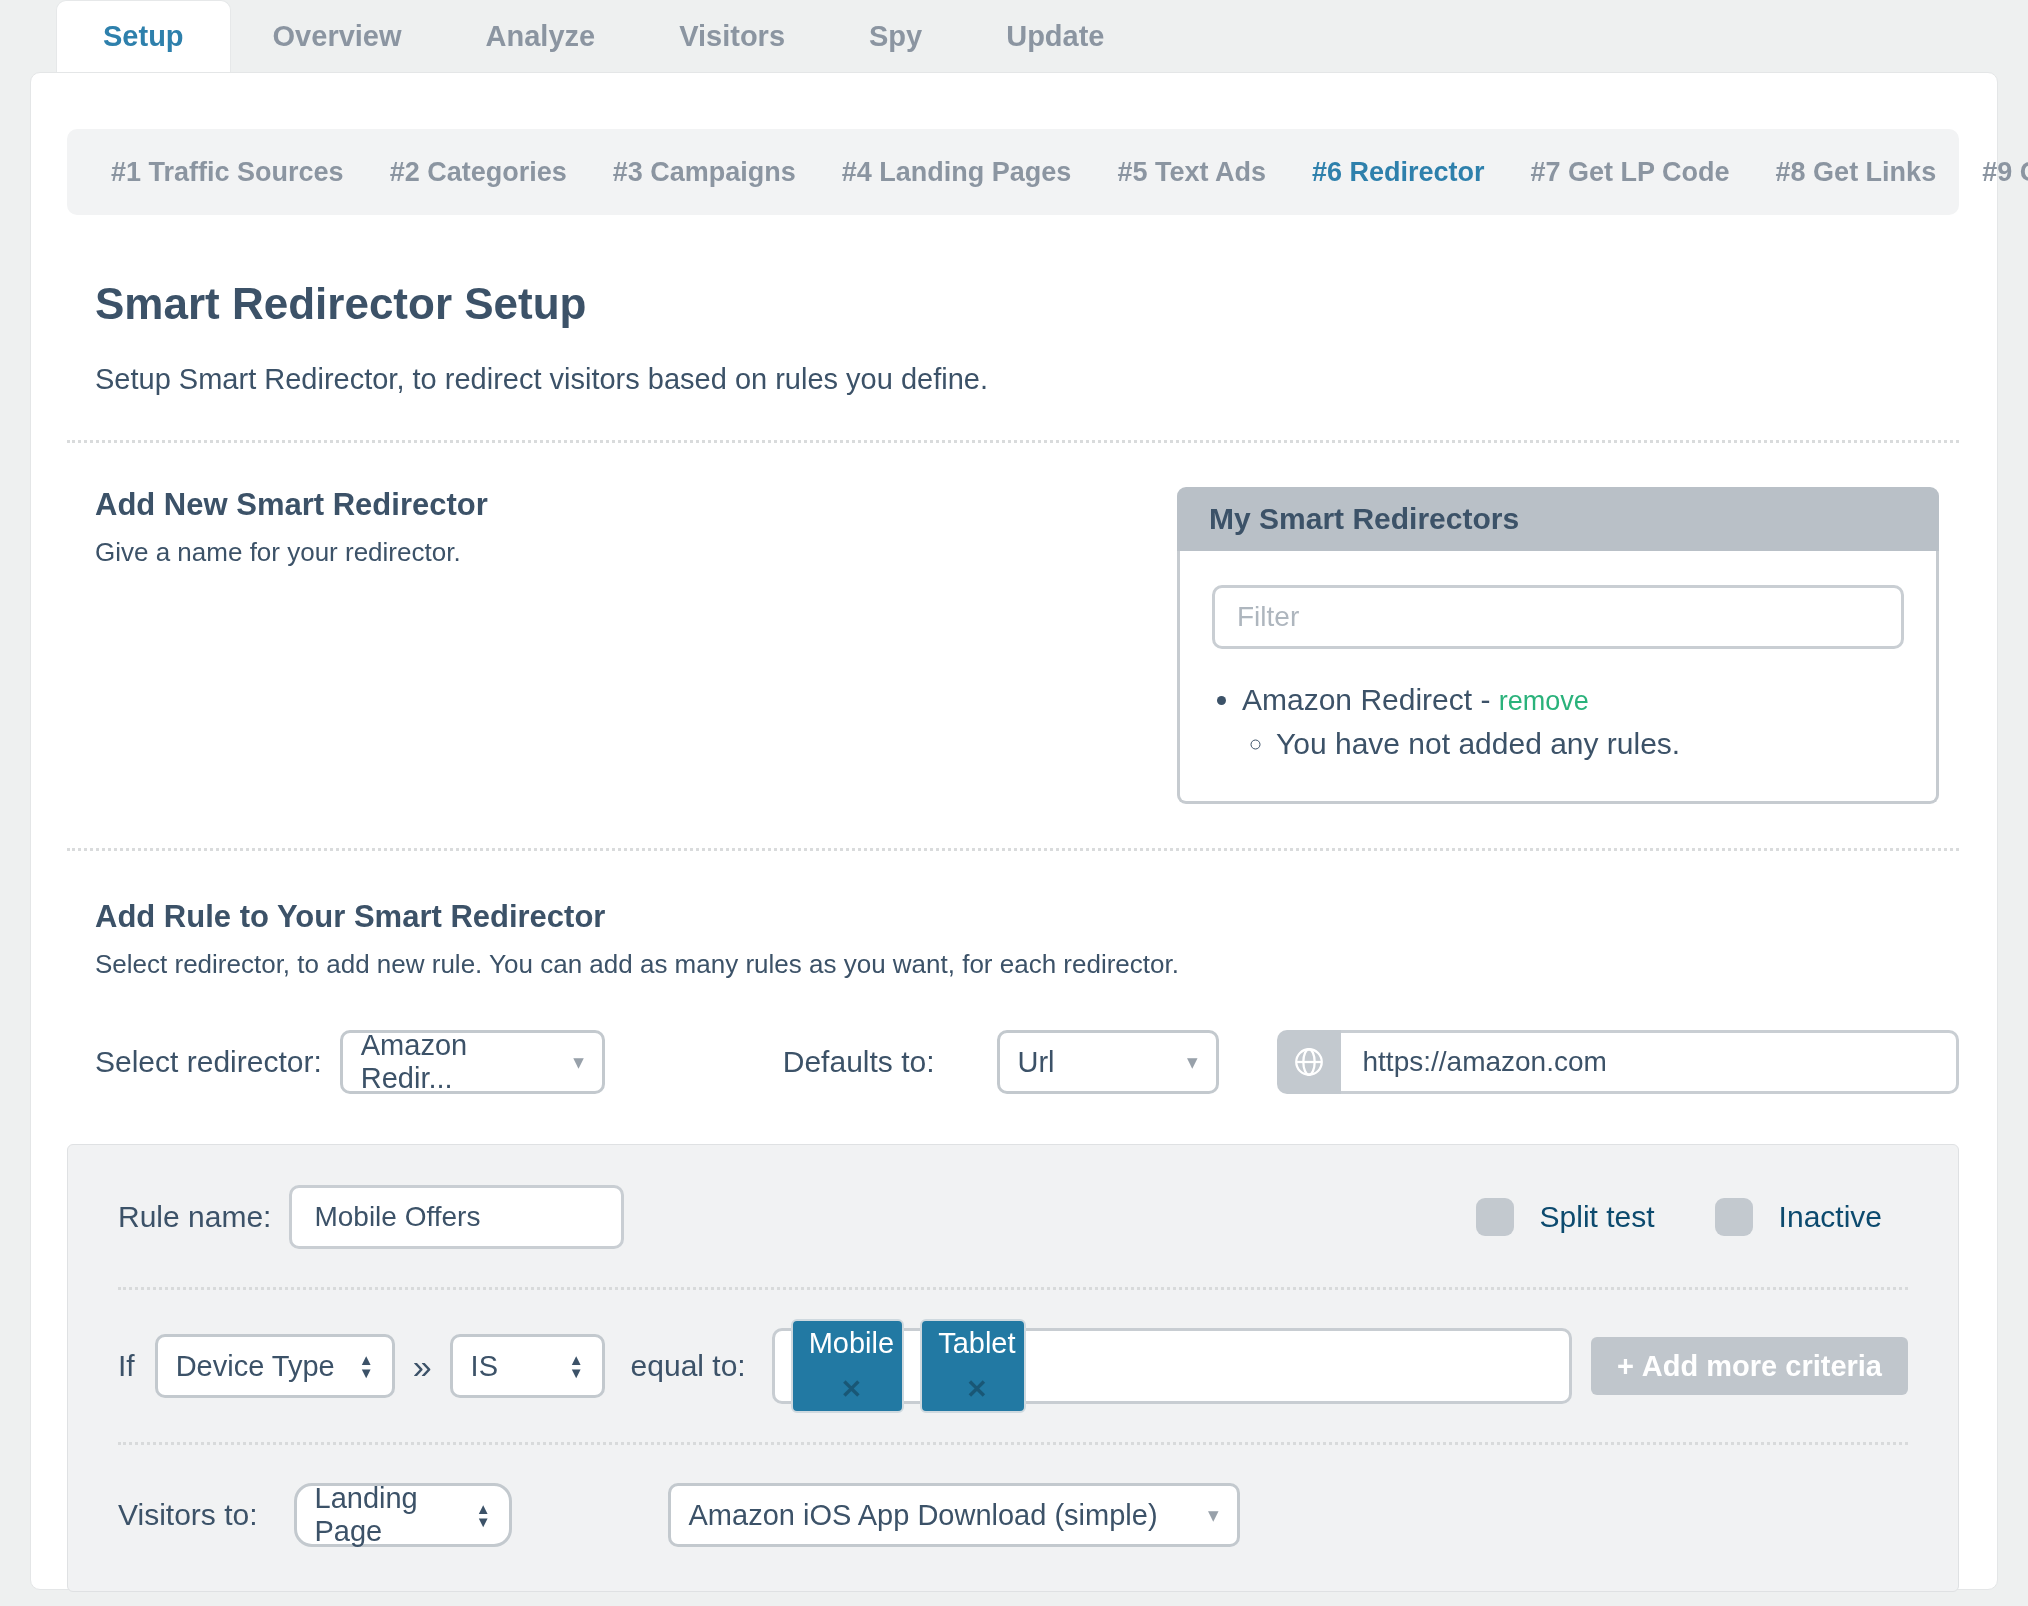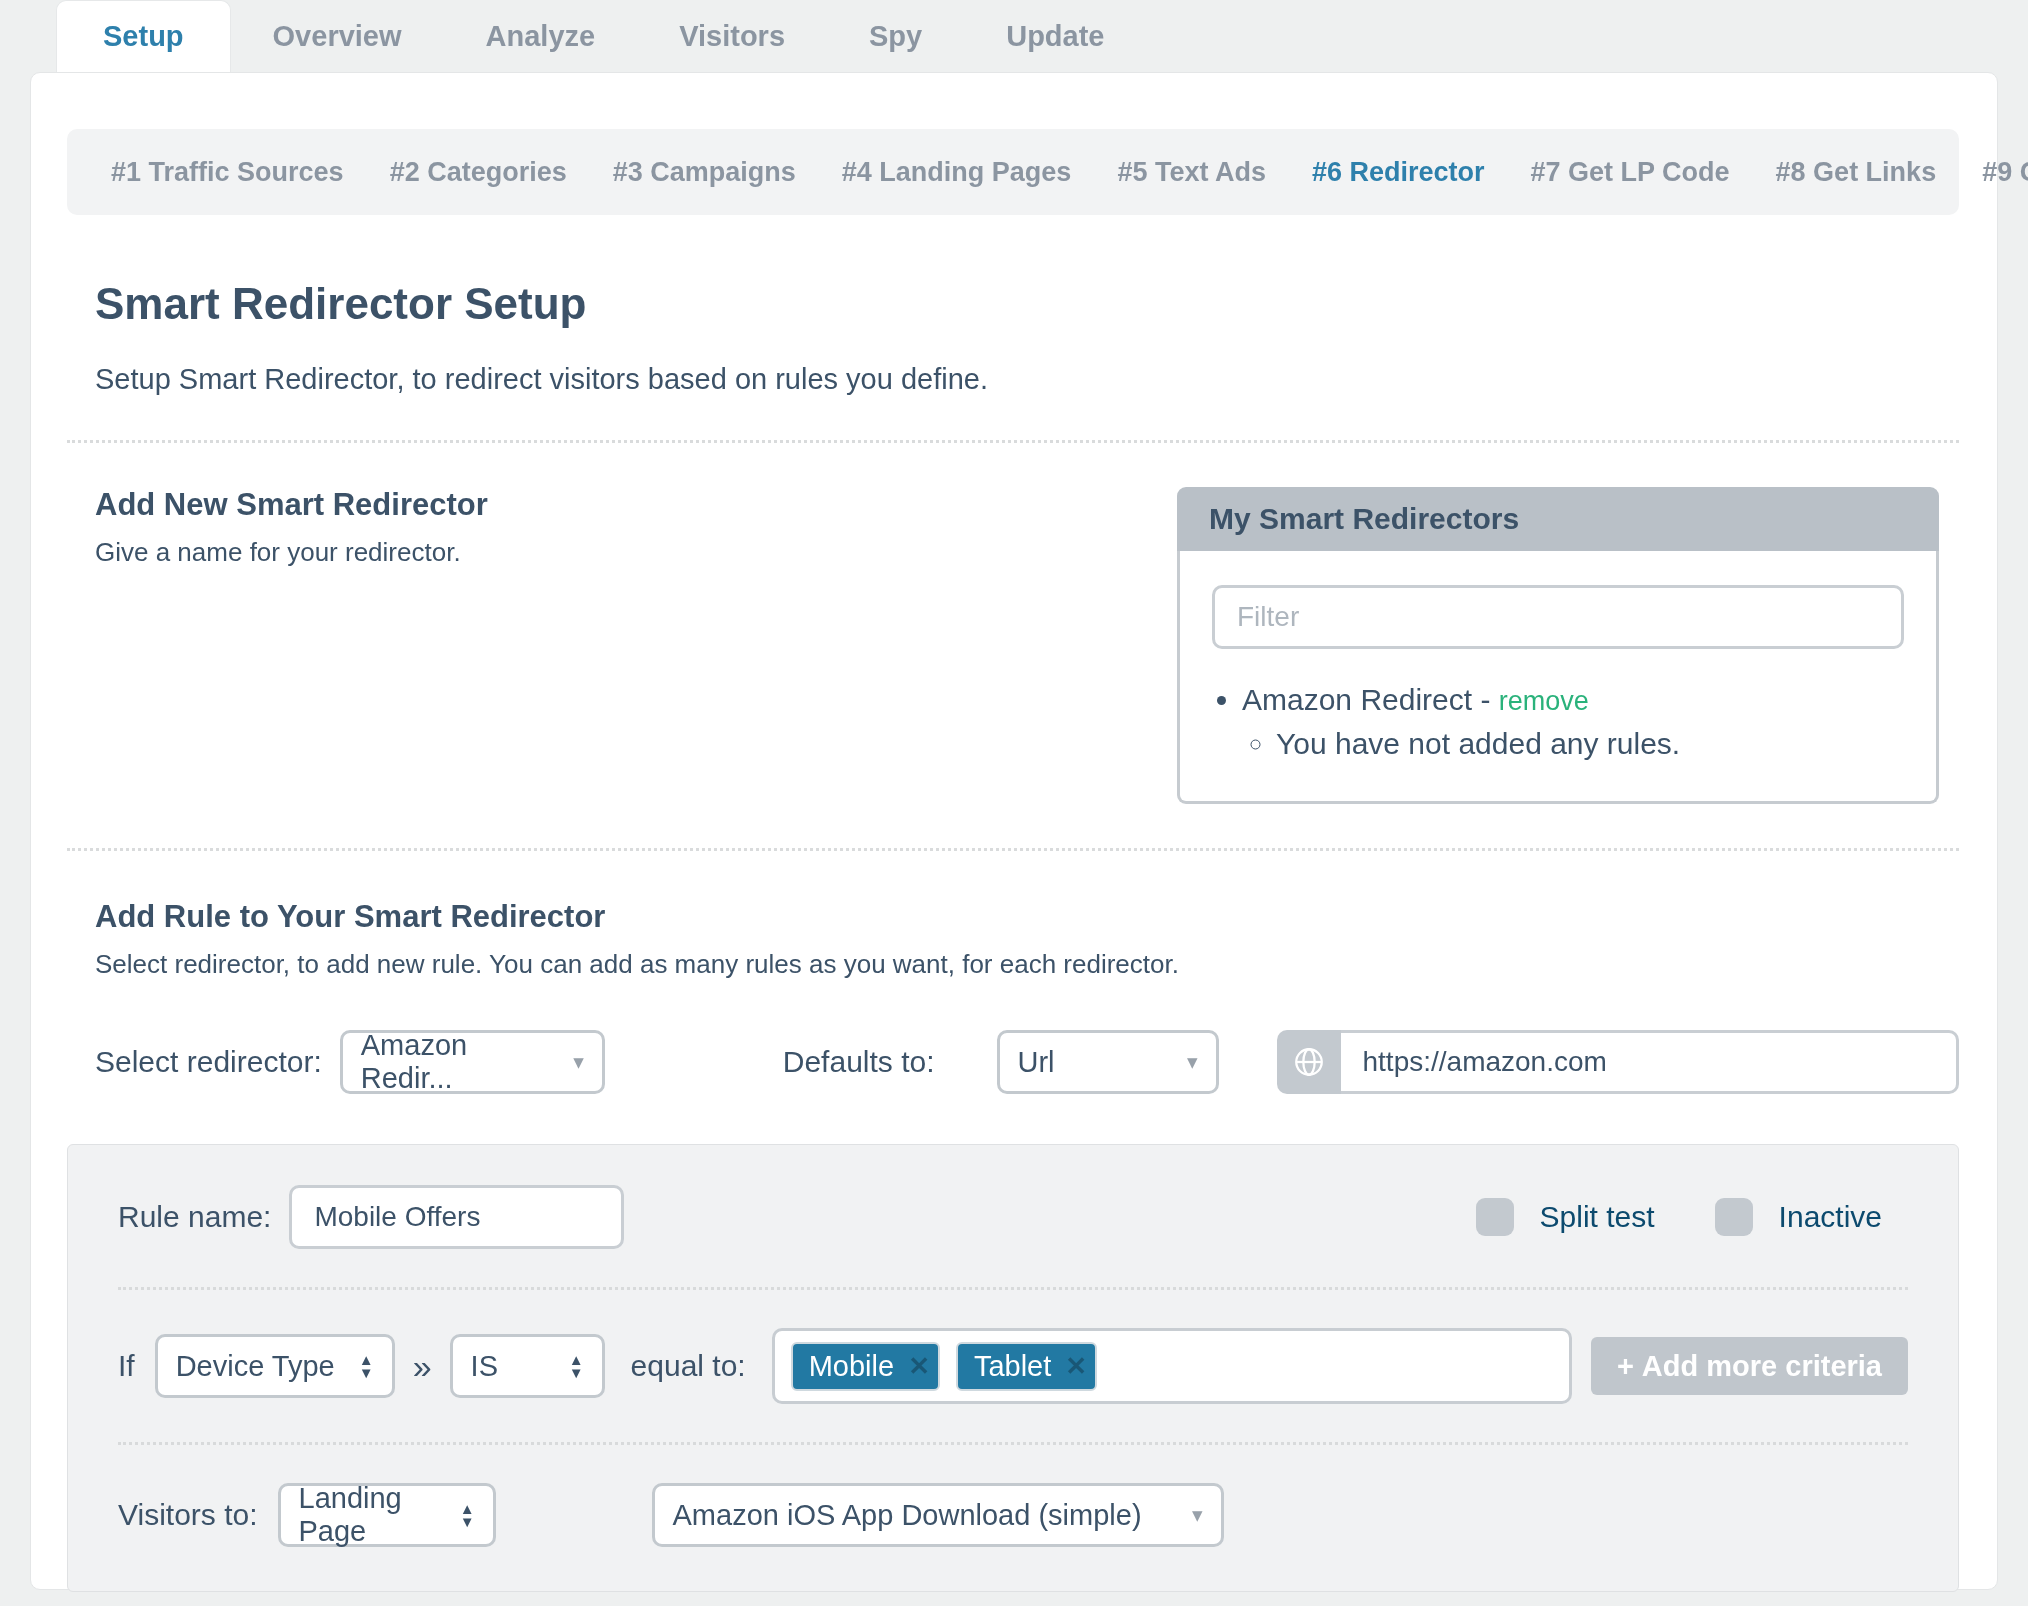--- a/index.html
+++ b/index.html
@@ -136,21 +136,21 @@
   .if-row { justify-content: flex-start; }
   .chev { font-size: 34px; color: #3c5268; margin: 0 18px; }
   .tagbox {
     display: flex; align-items: center; gap: 16px;
     background: #fff; border: 3px solid #c8cdd2; border-radius: 10px;
     height: 76px; width: 800px; padding: 0 16px; margin-left: 26px;
   }
   .tag {
     display: inline-flex; align-items: center; gap: 14px;
     background: #2279a3; color: #fff; border: 2px solid #cfd9df; border-radius: 6px;
-    font-size: 29px; padding: 6px 8px 6px 16px; cursor: default;
+    font-size: 29px; padding: 6px 8px 6px 16px; cursor: default; flex-direction: column;
   }
   .tag-x { color: #123d52; opacity: .55; font-weight: 700; font-size: 26px; cursor: pointer; }
 
   .btn-gray {
     background: #c0c6cc; color: #fff; border: none; border-radius: 6px;
     font-size: 29px; font-weight: 700; padding: 0 26px; height: 58px;
     font-family: "Liberation Sans", sans-serif; cursor: pointer; white-space: nowrap;
   }
   .btn-plus { font-weight: 700; margin-right: 8px; }
   .criteria-btn { margin-left: auto; }
@@ -296,21 +296,21 @@
       </div>
       <button class="btn-gray criteria-btn">
         <span class="btn-plus">+</span><span>Add more criteria</span>
       </button>
     </div>
 
     <hr class="rule-dotted">
 
     <div class="rule-row redirect-row">
       <span class="label">Visitors to:</span>
-      <div class="select" style="width:218px; margin-left:20px;">
+      <div class="select" style="width:218px; margin-left:36px;border-radius:18px;">
         <span>Landing Page</span>
         <span class="updown">
           <span>▲</span>
             <span>▼</span>
         </span>
       </div>
       <div class="select big-select">
         <span>Amazon iOS App Download (simple)</span>
         <span class="caret">▾</span>
       </div>

